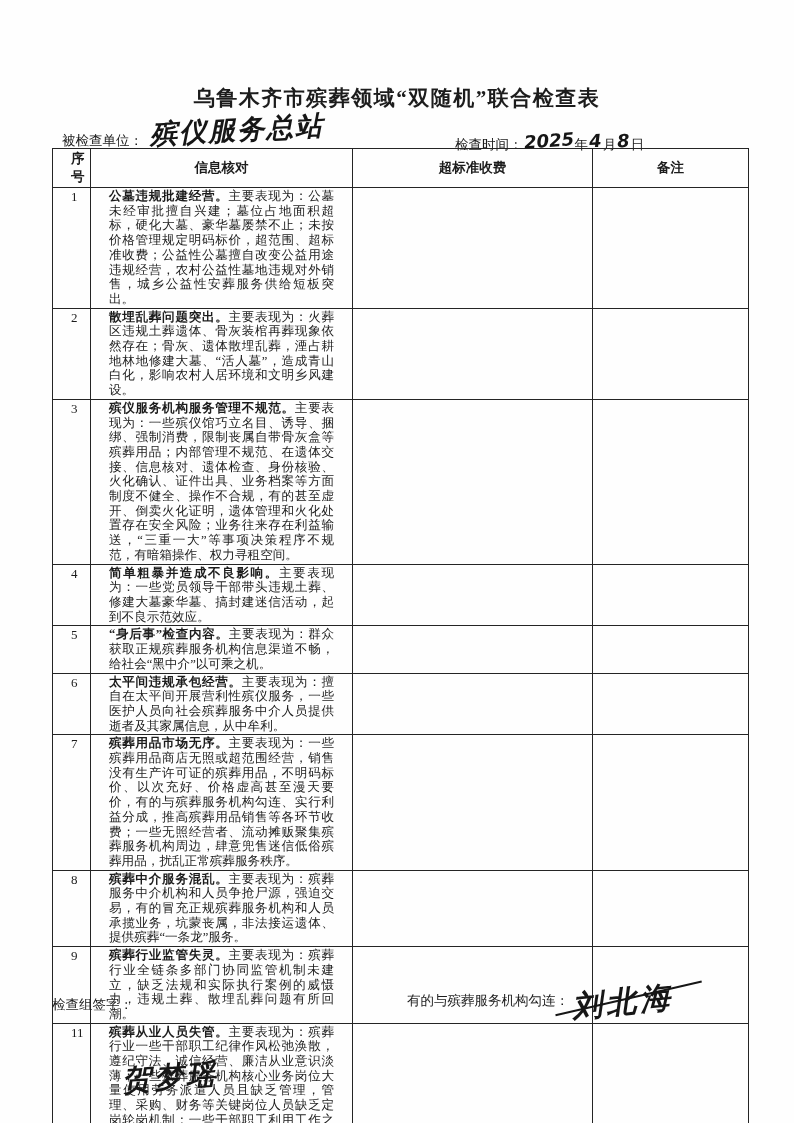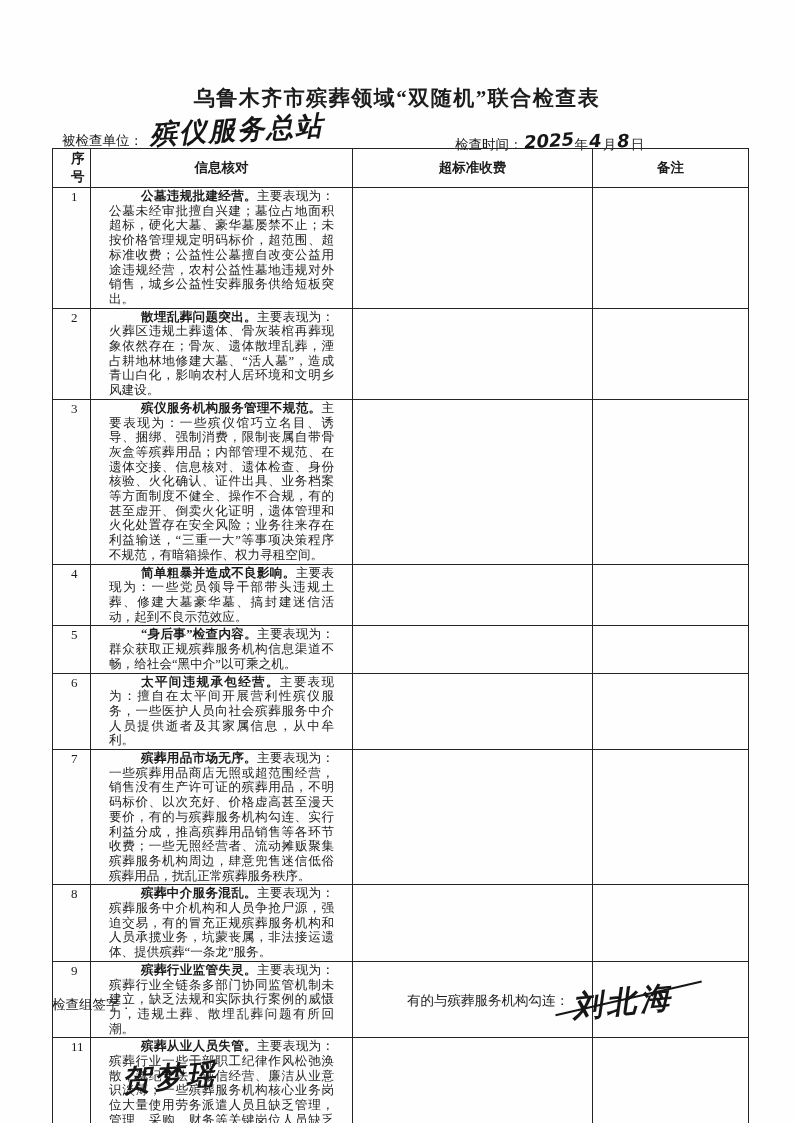--- a/index.html
+++ b/index.html
@@ -39,21 +39,21 @@
   .insp-table col.c-problem{width:240px;}
   .insp-table col.c-remark{width:156px;}
   .insp-table th,.insp-table td{
     border:1.6px solid #242424;
     padding:1px 18px;
     vertical-align:top;
   }
   .insp-table th{height:27px;font-size:13.5px;font-weight:bold;text-align:center;vertical-align:middle;}
   .no-cell{text-align:center;vertical-align:middle;font-size:13px;}
   .content-cell{font-size:12.6px;line-height:14.7px;text-align:justify;}
-  .lead{font-weight:bold;margin-left:32px;}
+  .lead{font-weight:bold;}
   .problem-cell{position:relative;}
   .row-other td{height:50px;}
   .hand-problem{
     position:absolute;left:4px;top:-12px;
     font-size:21px;font-weight:bold;transform:rotate(-2deg);letter-spacing:1px;
   }
   .footer-line{position:absolute;top:992px;left:52px;right:46px;height:60px;font-size:13.5px;}
   .sign-left{position:absolute;left:0;top:4px;}
   .sign-right-label{position:absolute;left:355px;top:0;}
   .hand-head-sign{

